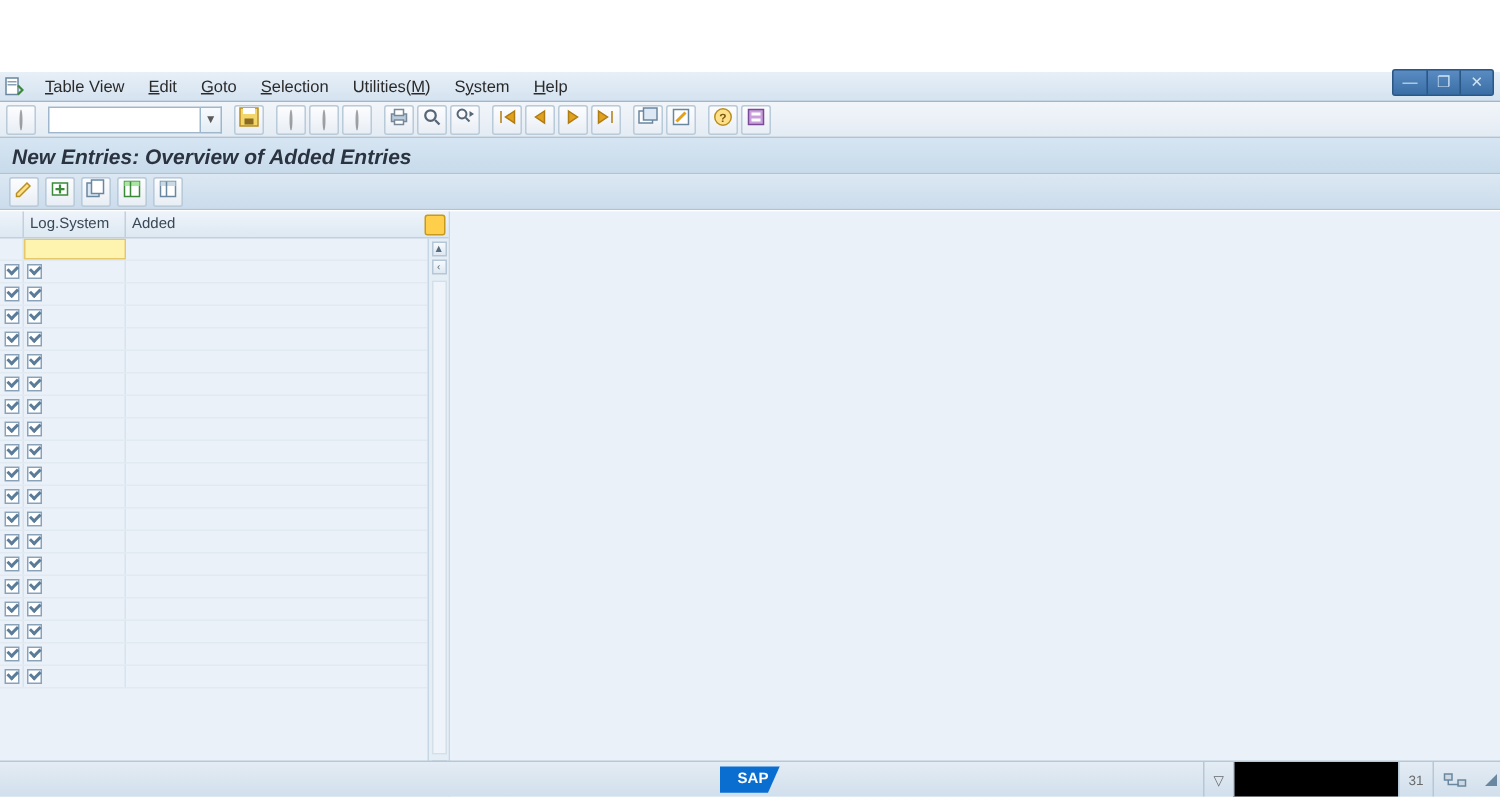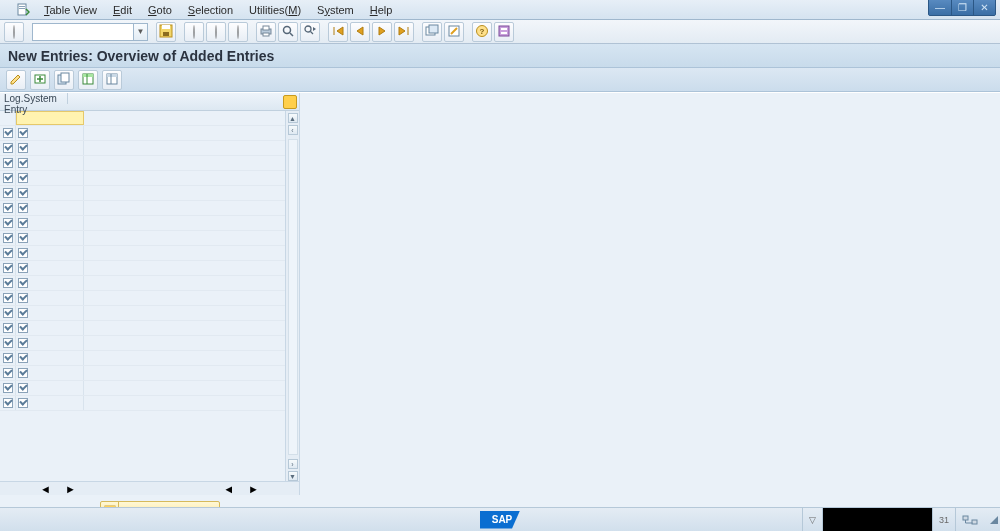--- a/index.html
+++ b/index.html
@@ -1,19 +1,19 @@
 <!DOCTYPE html>
 <html><head>
 <meta charset="utf-8">
 <style>
   * { box-sizing: border-box; margin: 0; padding: 0; }
   html, body { width: 1000px; height: 531px; font-family: Arial, Helvetica, sans-serif; font-size: 11px; background: #fff; overflow: hidden; }
 
   
-  .menubar { height: 20px; background: linear-gradient(#e7eff7, #d5e3f0); border-bottom: 1px solid #9fb7cd; display: flex; align-items: center; padding: 0 16px; position: relative; }
+  .menubar { height: 20px; background: linear-gradient(#e7eff7, #d5e3f0); border-bottom: 1px solid #9fb7cd; display: flex; align-items: center; padding: 0 2px; position: relative; margin-top: 48px; }
   .menubar .doc-icon { width: 14px; height: 14px; margin-right: 6px; }
   .menubar .menu-item { padding: 2px 8px; color: #2a2a2a; cursor: default; }
   .menubar .menu-item u { text-decoration: underline; }
   .window-controls { position: absolute; top: -2px; right: 4px; height: 18px; display: flex; gap: 0; background: #3a6ea5; border: 1px solid #2b5785; border-radius: 2px; overflow: hidden; }
   .window-controls .wc { width: 22px; height: 16px; display: flex; align-items: center; justify-content: center; color: #cfe3f5; font-size: 10px; background: linear-gradient(#5a8cc2,#3a6ea5); border-left: 1px solid #2b5785; }
   .window-controls .wc:first-child { border-left: none; }
 
   
   .stdbar { height: 24px; background: linear-gradient(#f2f6fa,#e3ebf3); border-bottom: 1px solid #b0c2d4; display: flex; align-items: center; padding: 2px 4px; gap: 2px; }
   .tb-btn { width: 20px; height: 20px; border: 1px solid #b9cad9; border-radius: 2px; background: linear-gradient(#fdfdfe,#e8eef5); display: flex; align-items: center; justify-content: center; }
@@ -21,30 +21,30 @@
   .okcode-wrap { display: flex; align-items: center; height: 20px; }
   .okcode { width: 102px; height: 18px; border: 1px solid #9fb7cd; background: #fff; padding: 1px 3px; font-size: 11px; }
   .ok-dd { width: 14px; height: 18px; border: 1px solid #9fb7cd; border-left: none; background: linear-gradient(#f8fbfe,#e3ecf4); display:flex; align-items:center; justify-content:center; font-size:8px; color:#5a5a5a; }
 
   
   .ico-circle { width: 12px; height: 12px; border-radius: 50%; border: 1px solid rgba(0,0,0,.35); }
   .ico-svg { width: 14px; height: 14px; }
 
   
   .titlebar { height: 24px; background: linear-gradient(#dfeaf4,#cfded0 0%,#cfe0ef); background: linear-gradient(#d6e5f2,#c8dbeb); border-bottom: 1px solid #acc3d8; display: flex; align-items: center; padding: 0 8px; }
-  .titlebar .title { font-size: 14px; font-weight: bold; color: #2b3340; }
+  .titlebar .title { font-size: 14px; font-weight: bold; font-style: italic; color: #2b3340; }
 
   
   .appbar { height: 24px; background: linear-gradient(#dce8f3,#cbdcec); border-bottom: 1px solid #acc3d8; display: flex; align-items: center; padding: 2px 6px; gap: 4px; }
 
   
   .main { display: flex; height: 403px; background: #eef4fa; border-top: 1px solid #fff; }
   .panel { width: 300px; display: flex; flex-direction: column; border-right: 1px solid #c8d7e5; background: #eaf1f8; }
   .panel-hdr { height: 18px; background: linear-gradient(#e4edf6,#d3e1ef); border-bottom: 1px solid #b8cad9; padding: 2px 6px; color: #2f3d4c; }
-  .grid-head { height: 18px; background: linear-gradient(#eef4fa,#dde8f2); border-bottom: 1px solid #c0d0de; display: flex; align-items: flex-start; font-size: 10px; color: #3a4856; position: relative; flex-direction: column; }
+  .grid-head { height: 18px; background: linear-gradient(#eef4fa,#dde8f2); border-bottom: 1px solid #c0d0de; display: flex; align-items: center; font-size: 10px; color: #3a4856; position: relative; }
   .grid-head .col-sel { width: 16px; border-right: 1px solid #c0d0de; height: 100%; }
   .grid-head .col-a { width: 68px; padding-left: 4px; border-right: 1px solid #c0d0de; height: 100%; display:flex; align-items:center; }
   .grid-head .col-b { padding-left: 4px; }
   .grid-head .cfg { position:absolute; right:2px; top:2px; width:14px; height:14px; background:#ffcf4b; border:1px solid #c79a1f; border-radius:2px; }
 
   .grid-body { flex: 1; overflow: hidden; display: flex; }
   .grid-rows { flex: 1; }
   .grid-row { height: 15px; border-bottom: 1px solid #e1e9f1; display: flex; align-items: center; }
   .grid-row .cell-sel { width: 16px; height: 100%; border-right: 1px solid #d8e3ed; display:flex; align-items:center; justify-content:center; }
   .grid-row .cell-a { width: 68px; height: 100%; border-right: 1px solid #d8e3ed; display:flex; align-items:center; padding-left:2px; }
@@ -241,21 +241,21 @@
           <line x1="6" y1="2" x2="6" y2="12" stroke="#6a87a0"></line>
         </svg></span>
     </div>
 </div>
 
 <div class="main">
   <div class="panel">
     <div class="grid-head">
       <div class="col-sel"></div>
       <div class="col-a">Log.System</div>
-      <div class="col-b">Entry</div>
+      <div class="col-b">Added</div>
       <div class="cfg"></div>
     </div>
     <div class="grid-body">
       <div class="grid-rows" id="grid-rows">
           <div class="grid-row first">
             <div class="cell-sel"></div>
             <div class="cell-a"></div>
             <div class="cell-b"></div>
           </div>
           <div class="grid-row">

